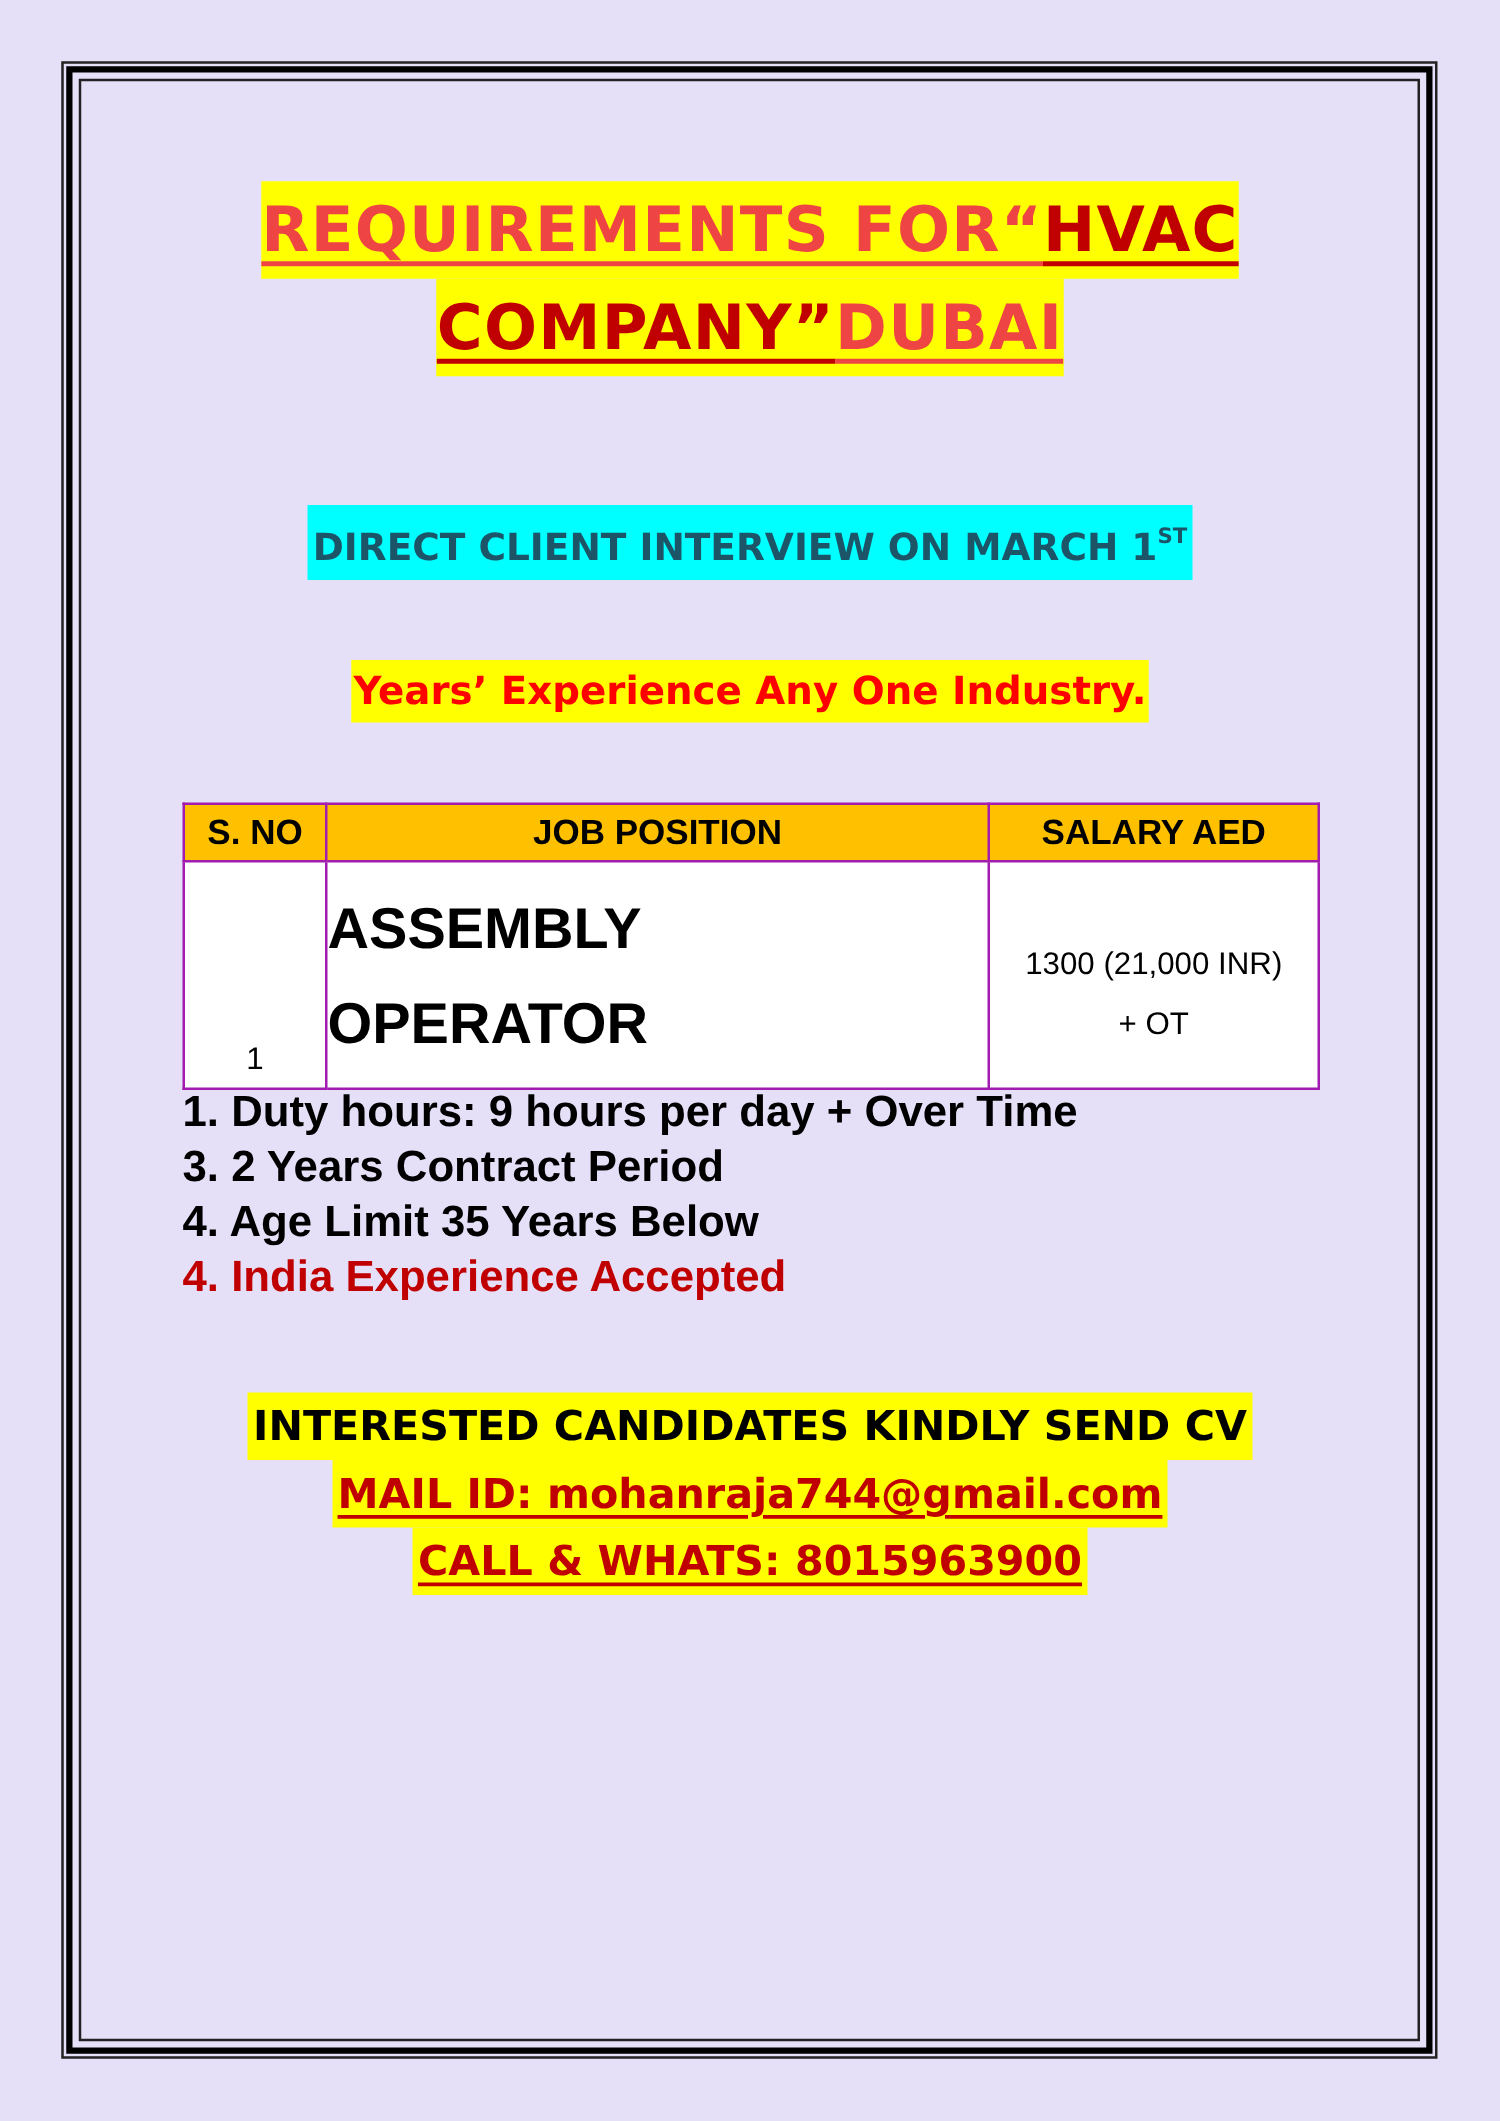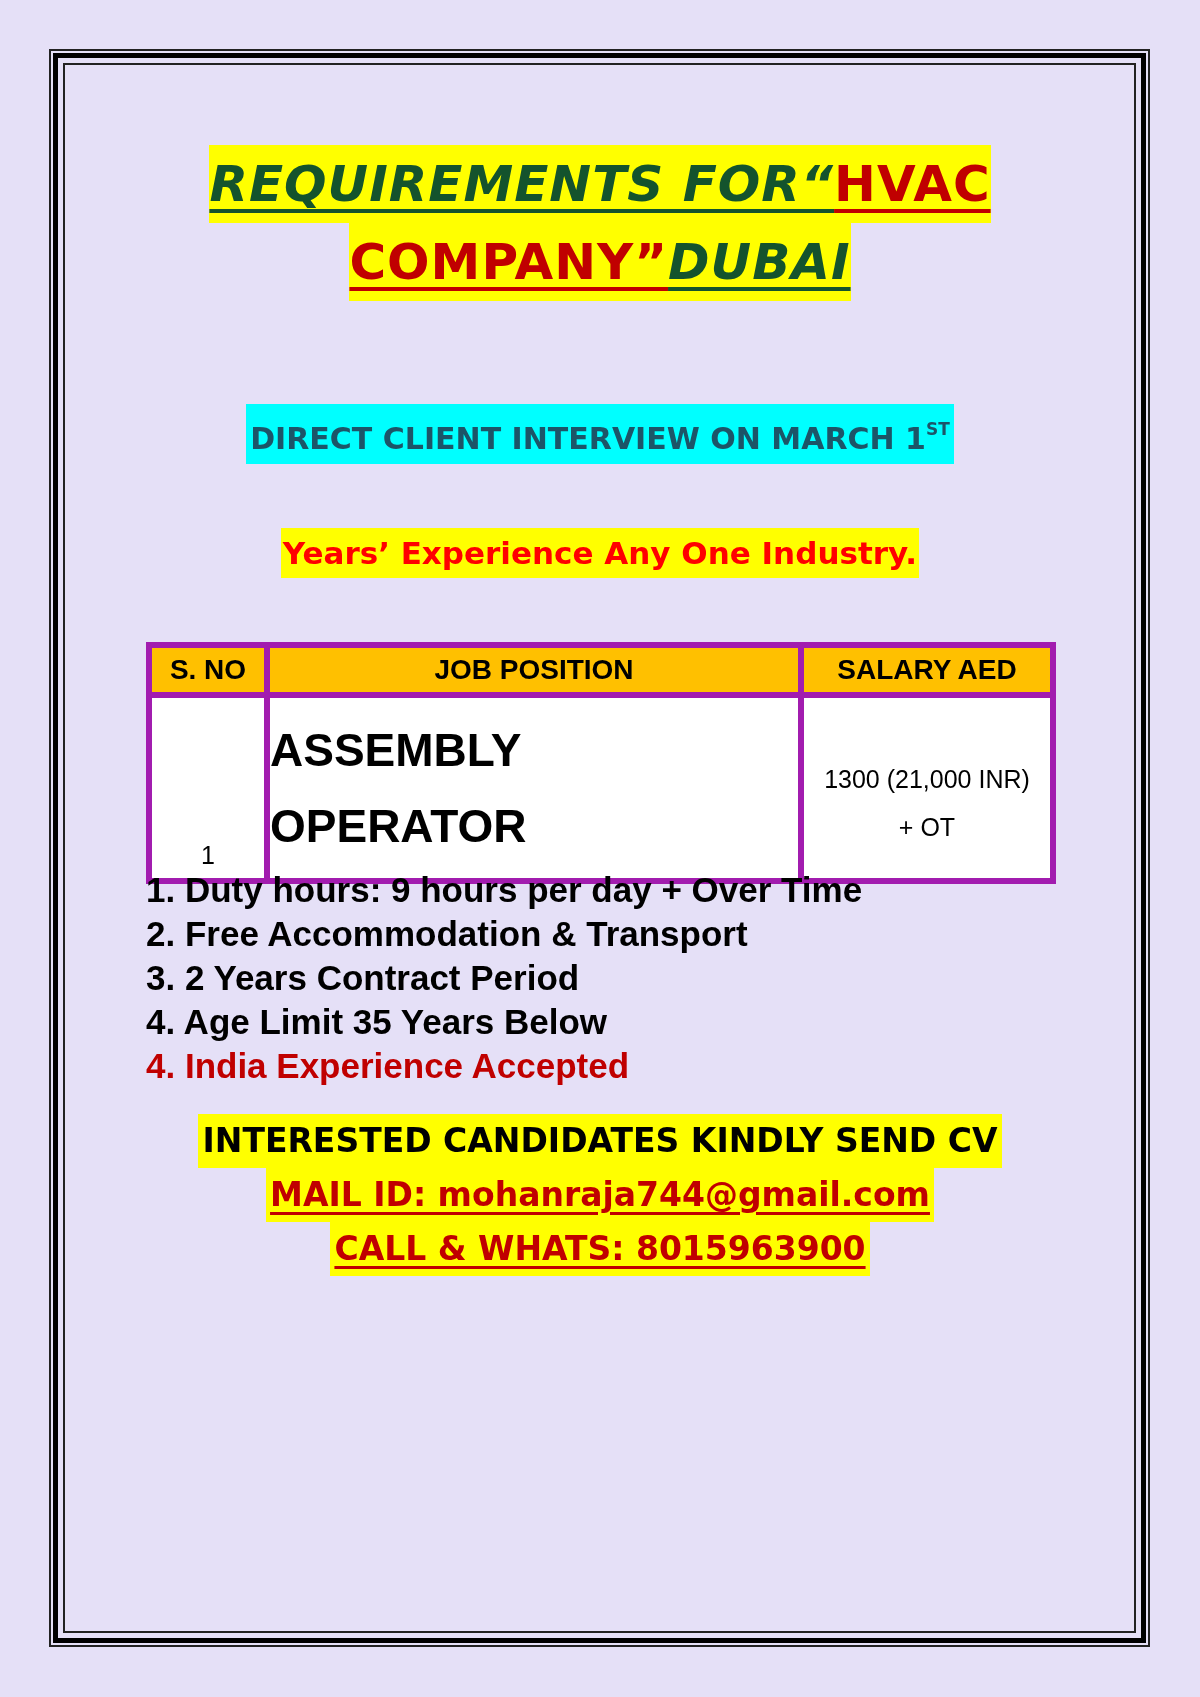--- a/index.html
+++ b/index.html
@@ -18,40 +18,40 @@
     position: absolute; left: 53px; top: 53px; width: 1093px; height: 1590px;
     border: 5px solid #000; box-sizing: border-box;
   }
   .frame-inner {
     position: absolute; left: 63px; top: 63px; width: 1073px; height: 1570px;
     border: 2px solid #222; box-sizing: border-box;
   }
   .center { position: absolute; left: 0; width: 1200px; text-align: center; }
   .hl-yellow { background: #ffff00; }
   .hl-cyan { background: #00ffff; }
-  .teal { color: #14532d; font-style: italic; }
+  .teal { color: #ef4444; }
   .red { color: #c00000; }
   .comic { font-family: "DejaVu Sans", sans-serif; font-weight: bold; }
 
   .title-line {
     display: inline-block; font-size: 50px; line-height: 78px;
     letter-spacing: 1px; font-weight: bold;
   }
   .title-line span { text-decoration: underline; text-decoration-thickness: 4px; text-underline-offset: 8px; }
 
   .sub-line { display: inline-block; font-size: 30px; line-height: 50px; font-weight: bold; color: #1c5568; padding: 0 4px; }
   .sub-line sup { font-size: 17px; vertical-align: 14px; }
 
   .req-line { display: inline-block; font-size: 31px; line-height: 50px; font-weight: bold; color: #ff0000; padding: 0 2px; }
 
   table.jobs {
     position: absolute; left: 146px; top: 642px; width: 910px;
     border-collapse: collapse; font-family: "Liberation Sans", sans-serif;
   }
-  table.jobs th, table.jobs td { border: 6px solid #a21caf; padding: 0; }
+  table.jobs th, table.jobs td { border: 2px solid #a21caf; padding: 0; }
   table.jobs th {
     background: #ffc000; height: 44px; font-size: 28px; font-weight: bold; color: #000;
   }
   table.jobs td { background: #fff; height: 150px; }
   .td-sno { width: 112px; vertical-align: bottom; text-align: center; font-size: 25px; padding-bottom: 8px !important; }
   .td-pos { width: 528px; text-align: left; vertical-align: middle; font-size: 46px; font-weight: bold; line-height: 76px; }
   .td-sal { text-align: center; vertical-align: middle; font-size: 25px; line-height: 48px; padding-top: 30px !important; }
 
   .points { position: absolute; left: 146px; top: 868px; font-family: "Liberation Sans", sans-serif; font-weight: bold; }
   .points div { font-size: 35px; line-height: 44px; color: #000; }
@@ -98,21 +98,20 @@
       <td class="td-sal">
         <div>1300 (21,000 INR)</div>
         <div>+ OT</div>
       </td>
     </tr>
   </tbody>
 </table>
 
 <div class="points">
   <div>1. Duty hours: 9 hours per day + Over Time</div>
-  <div>2. Free Accommodation &amp; Transport</div>
   <div>3. 2 Years Contract Period</div>
   <div>4. Age Limit 35 Years Below</div>
   <div class="red-pt">4. India Experience Accepted</div>
 </div>
 
 <div class="center" style="top:1114px;">
   <div><span class="cta-line hl-yellow comic" style="color:#000;">INTERESTED CANDIDATES KINDLY SEND CV</span></div>
   <div><span class="cta-line hl-yellow comic cta-red">MAIL ID: mohanraja744@gmail.com</span></div>
   <div><span class="cta-line hl-yellow comic cta-red">CALL &amp; WHATS: 8015963900</span></div>
 </div>

